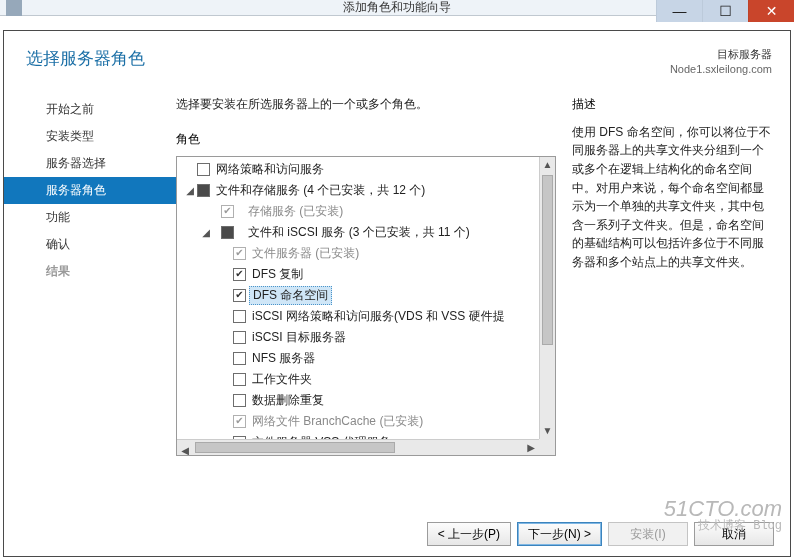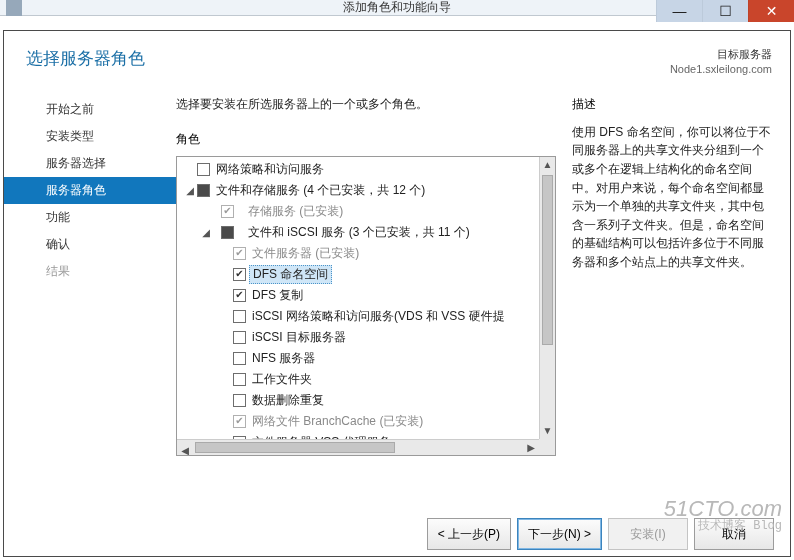--- a/index.html
+++ b/index.html
@@ -74,21 +74,21 @@
     width: 172px;
     padding-top: 0;
     font-size: 12px;
   }
   .side-item {
     padding: 5px 8px 5px 42px;
     color: #333;
     cursor: pointer;
   }
   .side-item.active { background:#1177bd; color:#fff;}
-  .side-item.disabled { color:#9a9a9a;}
+  .side-item.disabled { color:#9a9a9a;font-weight:bold;}
   .main {
     flex: 1;
     display: flex;
     gap: 16px;
     min-width: 0;
   }
   .roles-col { flex: 1; min-width:0; display:flex; flex-direction:column;}
   .desc-col { width: 200px; font-size:12px;}
   .desc-col .hdr { margin-bottom:10px;}
   .intro { font-size:12px; margin-bottom:18px; color:#222;}
@@ -147,21 +147,21 @@
     background:#cfe6f7; border:1px dotted #4b94c9; padding:0 3px; margin-left:-3px;
   }
   .desc-body { line-height:1.55; color:#222;}
   .footer {
     height: 44px;
     display:flex; align-items:center; justify-content:flex-end;
     gap:6px; padding:0 16px;
     font-size:12px;
   }
   .btn {
-    min-width:80px; height:32px;
+    min-width:80px; height:24px;
     border:1px solid #9c9c9c;
     background:linear-gradient(#fcfcfc,#e7e7e7);
     font-size:12px;
     display:inline-flex; align-items:center; justify-content:center;
     padding:0 10px;
     cursor:pointer;
   }
   .btn.primary { border-color:#3c84bd; box-shadow:0 0 0 1px #7fb7e4 inset;}
   .btn.disabled { color:#9a9a9a; border-color:#c4c4c4; background:#f1f1f1; cursor:default;}
   .watermark {
@@ -228,29 +228,29 @@
               <div class="node ind1">
                 <span class="twisty">◢</span>
                 <span class="cb partial"></span>
                 <span><span class="lbl">文件和 iSCSI 服务 (3 个已安装，共 11 个)</span></span>
               </div>
               <div class="node ind2">
                 <span class="twisty"></span>
                 <span class="cb checked disabled"></span>
                 <span><span class="lbl disabled">文件服务器 (已安装)</span></span>
               </div>
+              <div class="node ind2">
+                <span class="twisty"></span>
+                <span class="cb checked"></span>
+                <span><span class="lbl">DFS 复制</span></span>
+              </div>
               <div class="node ind2 selected">
                 <span class="twisty"></span>
                 <span class="cb checked"></span>
                 <span class="sel-wrap"><span class="lbl">DFS 命名空间</span></span>
-              </div>
-              <div class="node ind2">
-                <span class="twisty"></span>
-                <span class="cb checked"></span>
-                <span><span class="lbl">DFS 复制</span></span>
               </div>
               <div class="node ind2">
                 <span class="twisty"></span>
                 <span class="cb"></span>
                 <span><span class="lbl">iSCSI 网络策略和访问服务(VDS 和 VSS 硬件提</span></span>
               </div>
               <div class="node ind2">
                 <span class="twisty"></span>
                 <span class="cb"></span>
                 <span><span class="lbl">iSCSI 目标服务器</span></span>

